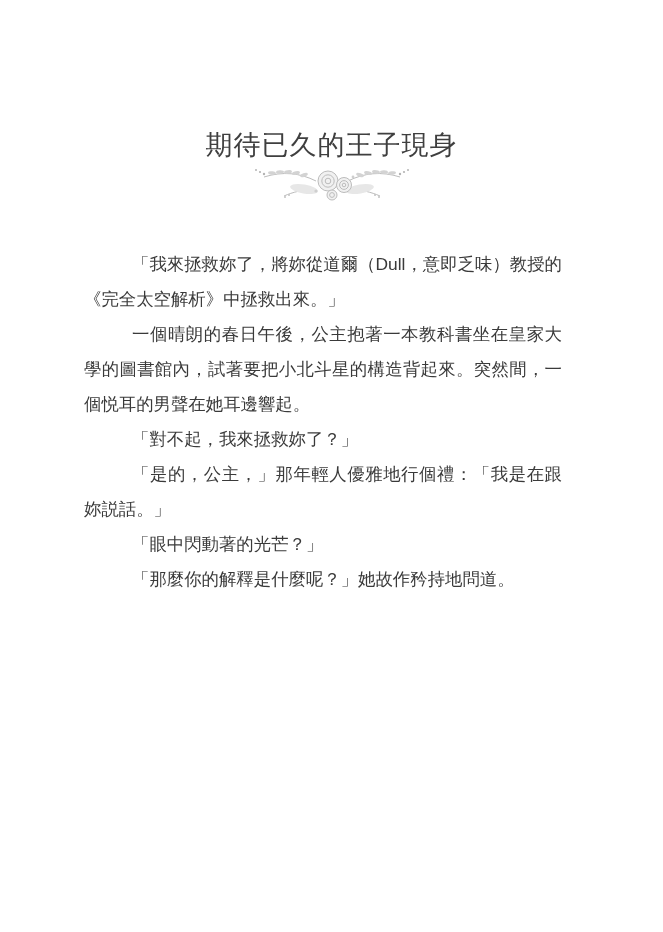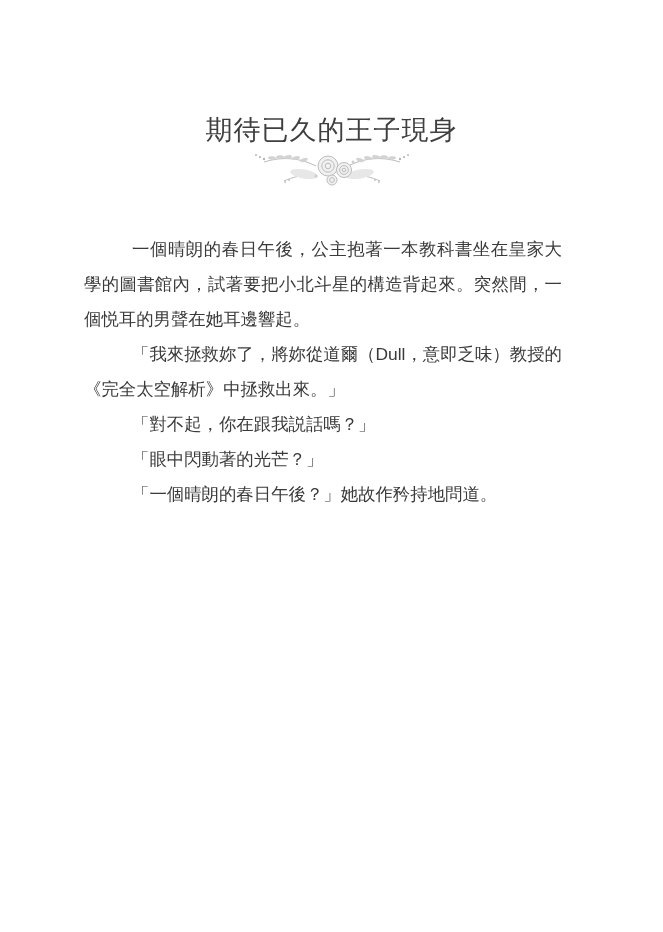--- a/index.html
+++ b/index.html
@@ -1,20 +1,20 @@
 <!DOCTYPE html>
 <html><head>
 <meta charset="utf-8">
 <style>
   html, body { margin: 0; padding: 0; background: #ffffff; }
   .page {
     position: relative;
     width: 663px;
     height: 836px;
-    margin: 3px auto;
+    margin: 18px auto;
     background: #ffffff;
     overflow: hidden;
     font-family: "Liberation Sans", sans-serif;
   }
   .chapter-title {
     position: absolute;
     top: 91px;
     left: 0;
     width: 100%;
     text-align: center;
@@ -130,25 +130,26 @@
           <circle cx="80" cy="31" r="5" fill="#f1f1f1"></circle>
           <circle cx="80" cy="31" r="2.4"></circle>
           <circle cx="64" cy="27" r="1.6" fill="#cfcfcf" stroke="none"></circle>
           <circle cx="101" cy="13" r="1.4" fill="#cfcfcf" stroke="none"></circle>
         </g>
       </g>
     </svg>
   </div>
 
   <div class="body-text">
+    <p>「我來拯救妳了，將妳從道爾（Dull，意即乏味）教授的《完全太空解析》中拯救出來。」</p>
     <p>一個晴朗的春日午後，公主抱著一本教科書坐在皇家大學的圖書館內，試著要把小北斗星的構造背起來。突然間，一個悦耳的男聲在她耳邊響起。</p>
-    <p>「我來拯救妳了，將妳從道爾（Dull，意即乏味）教授的《完全太空解析》中拯救出來。」</p>
-    <p>「對不起，你在跟我説話嗎？」</p>
+    <p>「對不起，我來拯救妳了？」</p>
+    <p>「是的，公主，」那年輕人優雅地行個禮：「我是在跟妳説話。」</p>
     <p>「眼中閃動著的光芒？」</p>
-    <p>「一個晴朗的春日午後？」她故作矜持地問道。</p>
+    <p>「那麼你的解釋是什麼呢？」她故作矜持地問道。</p>
   </div>
 
   <div class="footer">
     <div class="crown-wrap">
       <svg width="60" height="34" viewBox="0 0 60 34" aria-hidden="true">
         <path d="M4,27 C4.5,20 5.5,13 7,9 L17.5,18.5 L30,3 L42.5,18.5 L53,9 C54.5,13 55.5,20 56,27 C48,31.5 12,31.5 4,27 Z" fill="#ebebeb" stroke="none"></path>
       </svg>
       <div class="page-number">037</div>
     </div>
     <div class="footer-chapter">期待已久的王子現身</div>

